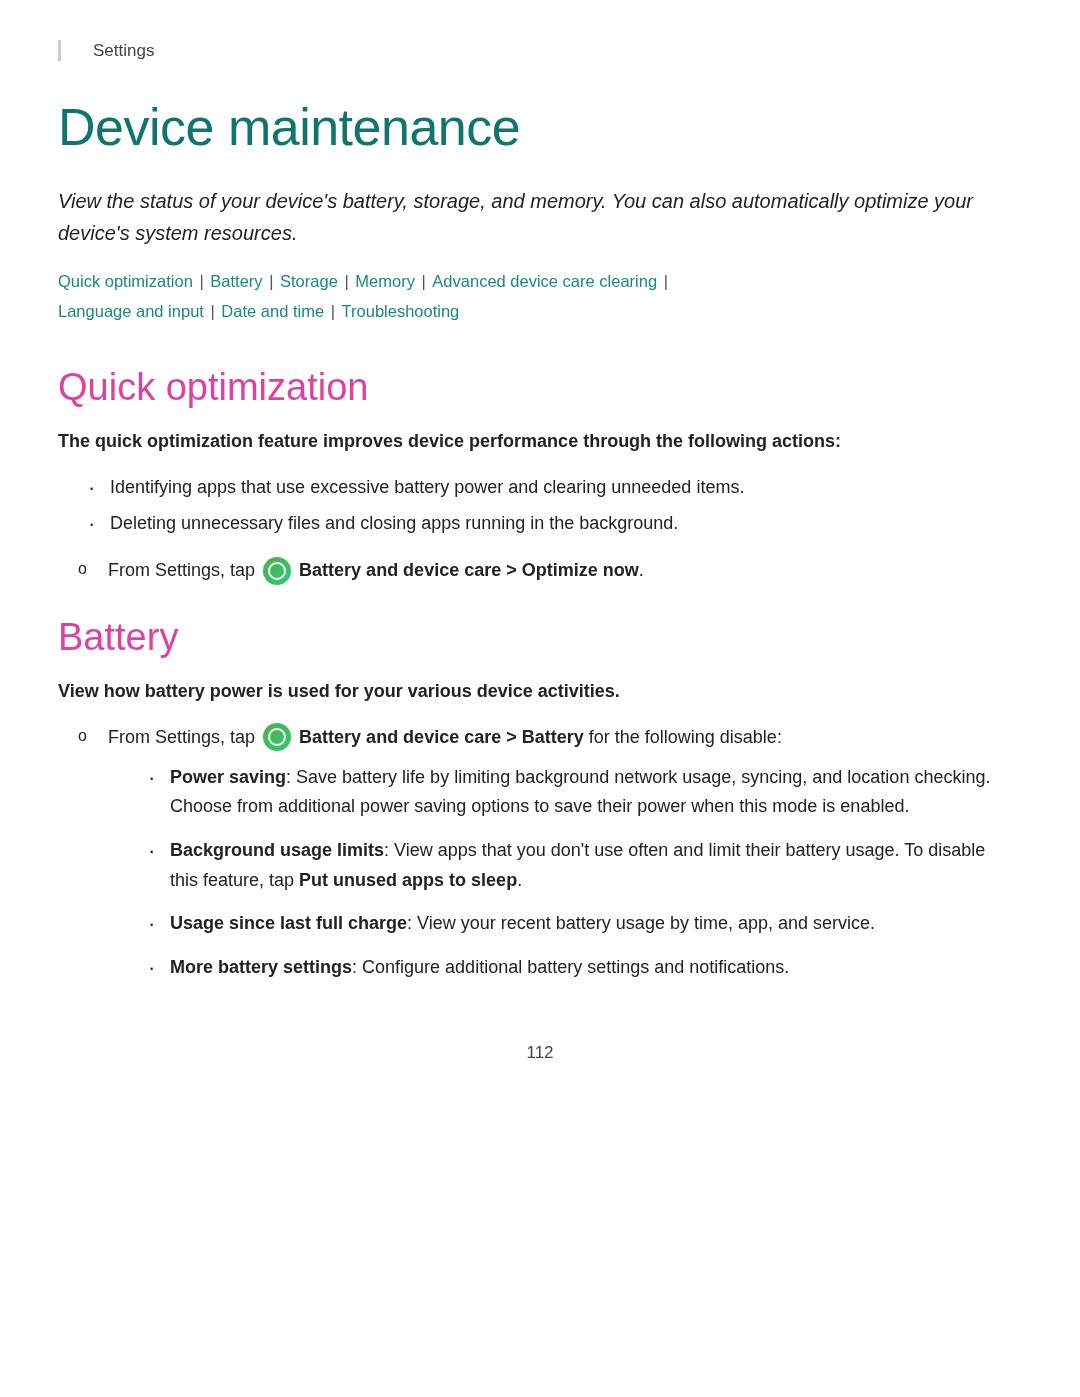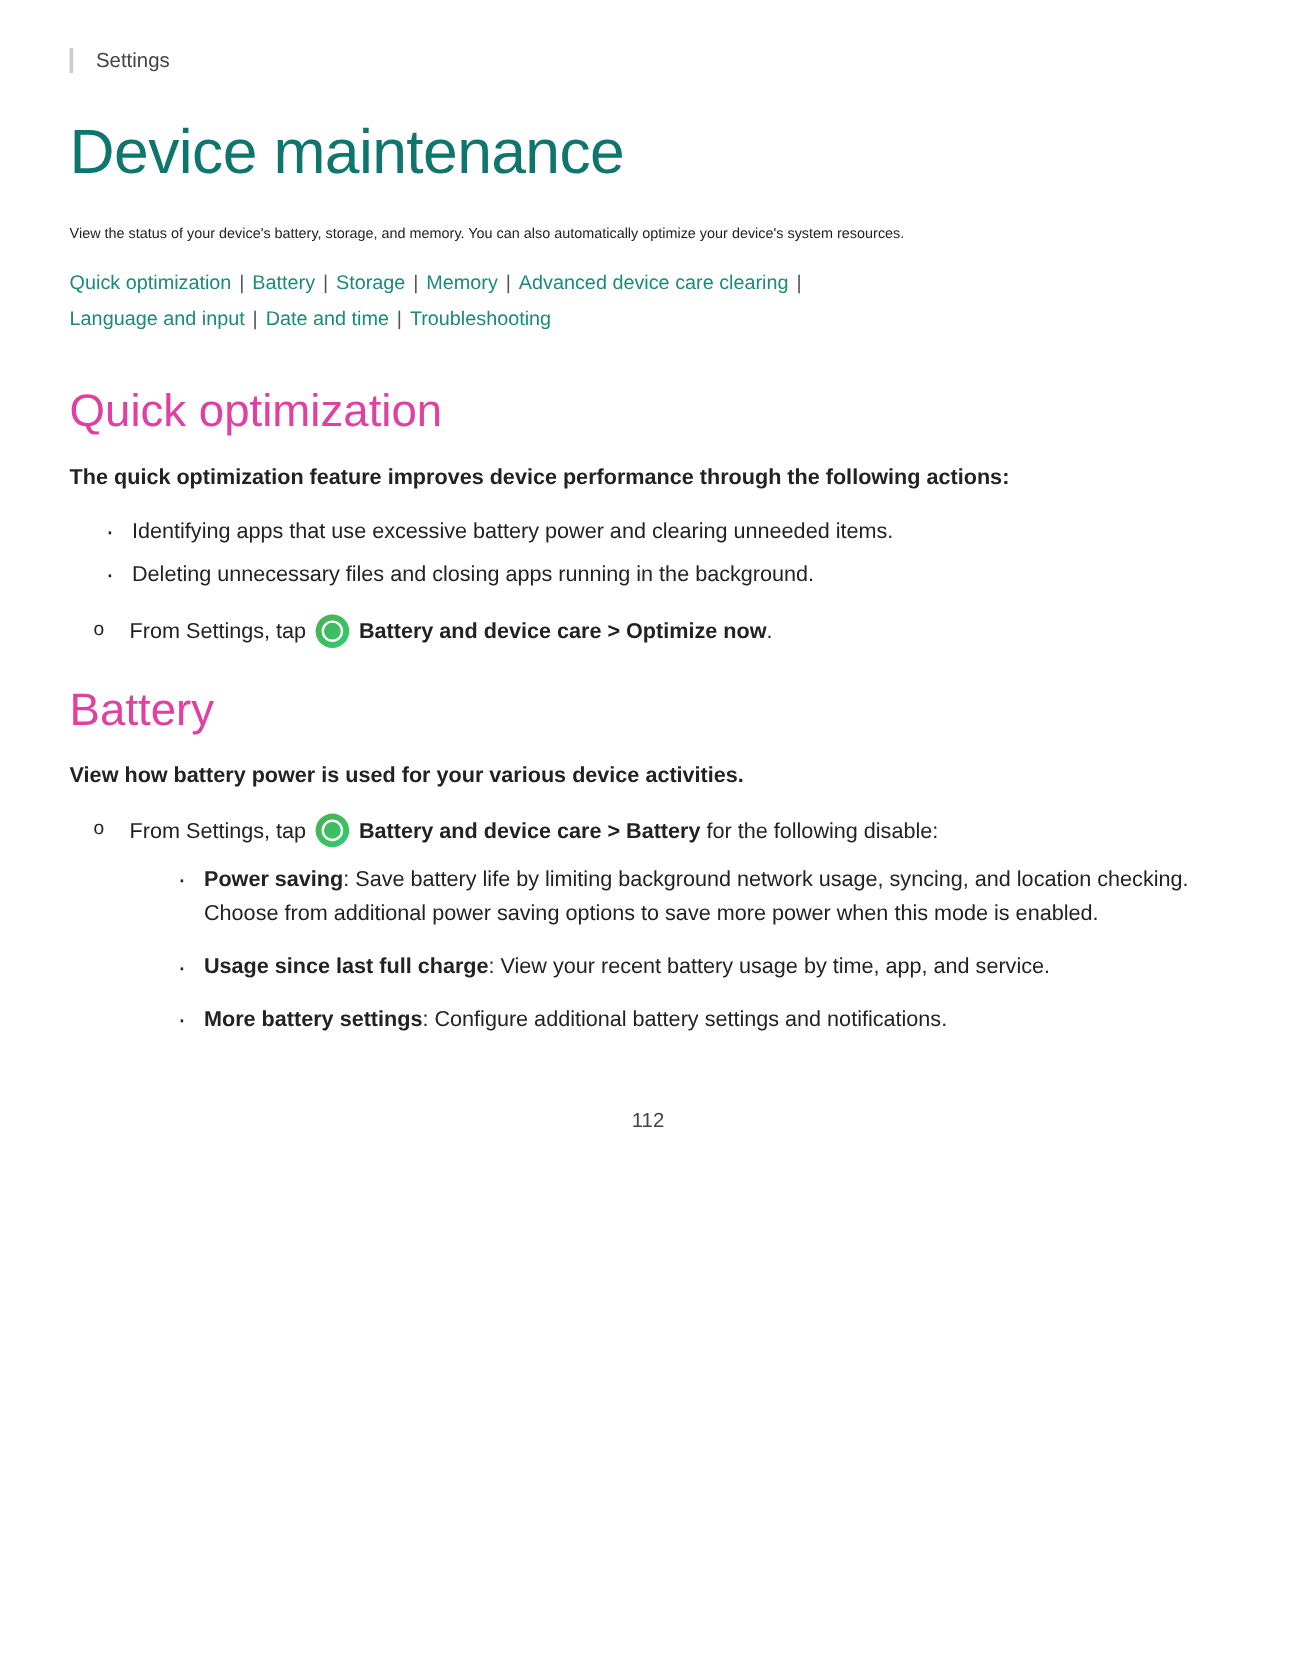--- a/index.html
+++ b/index.html
@@ -13,46 +13,47 @@
       font-family: 'Georgia', 'Times New Roman', serif;
       font-size: 18px;
       color: #1a1a1a;
       width: 1080px;
       min-height: 1397px;
       padding: 40px 58px 60px 58px;
     }
 
     .breadcrumb-bar {
       border-left: 3px solid #cccccc;
-      padding-left: 19px;
+      padding-left: 32px;
       margin-bottom: 36px;
     }
 
     .breadcrumb-text {
       font-size: 17px;
       color: #444444;
       font-family: Arial, sans-serif;
     }
 
     .page-title {
       font-size: 52px;
       font-weight: 400;
       color: #0f766e;
       margin-bottom: 28px;
       font-family: Arial, sans-serif;
       letter-spacing: -0.5px;
     }
 
     .intro-text {
-      font-size: 12px;
+      font-size: 20px;
       line-height: 1.6;
       color: #222222;
       margin-bottom: 18px;
       font-family: Arial, sans-serif;
       max-width: 940px;
+      font-style: italic;
     }
 
     .nav-links {
       font-size: 16.5px;
       margin-bottom: 40px;
       font-family: Arial, sans-serif;
       line-height: 1.8;
     }
 
     .nav-links a {
@@ -247,21 +248,24 @@
 
   <ul class="step-list">
     <li>
       <span>From Settings, tap</span>
       <span class="icon-circle"></span>
       <span class="bold-text">Battery and device care &gt; Battery</span>
       <span> </span><span>for the following disable:</span>
 
       <ul class="sub-bullet-list">
         <li>
-          <span class="bold-text">Power saving</span><span>: Save battery life by limiting background network usage, syncing, and location checking. Choose from additional power saving options to save more power when this mode is enabled.</span>
+          <span class="bold-text">Power saving</span><span>: Save battery life by limiting background network usage, syncing, and location checking. Choose from additional power saving options to save their power when this mode is enabled.</span>
+        </li>
+        <li>
+          <span class="bold-text">Background usage limits</span><span>: View apps that you don't use often and limit their battery usage. To disable this feature, tap</span> <span class="bold-text">Put unused apps to sleep</span><span>.</span>
         </li>
         <li>
           <span class="bold-text">Usage since last full charge</span><span>: View your recent battery usage by time, app, and service.</span>
         </li>
         <li>
           <span class="bold-text">More battery settings</span><span>: Configure additional battery settings and notifications.</span>
         </li>
       </ul>
     </li>
   </ul>

